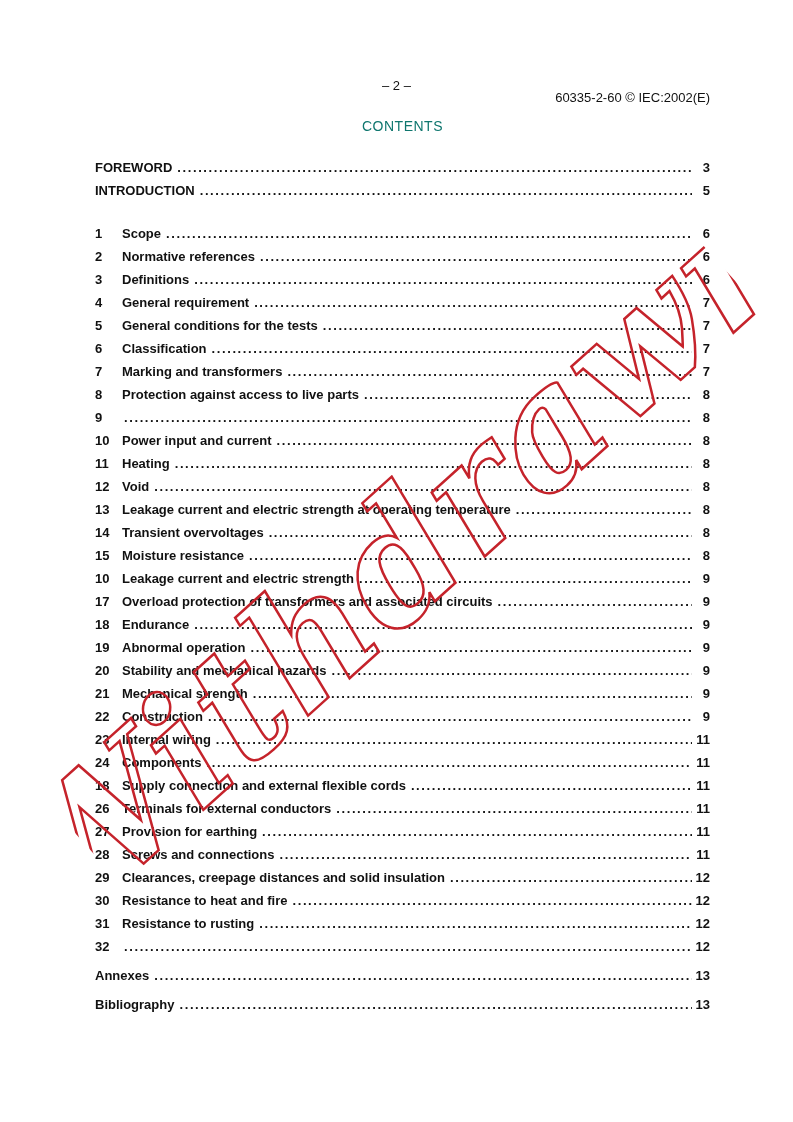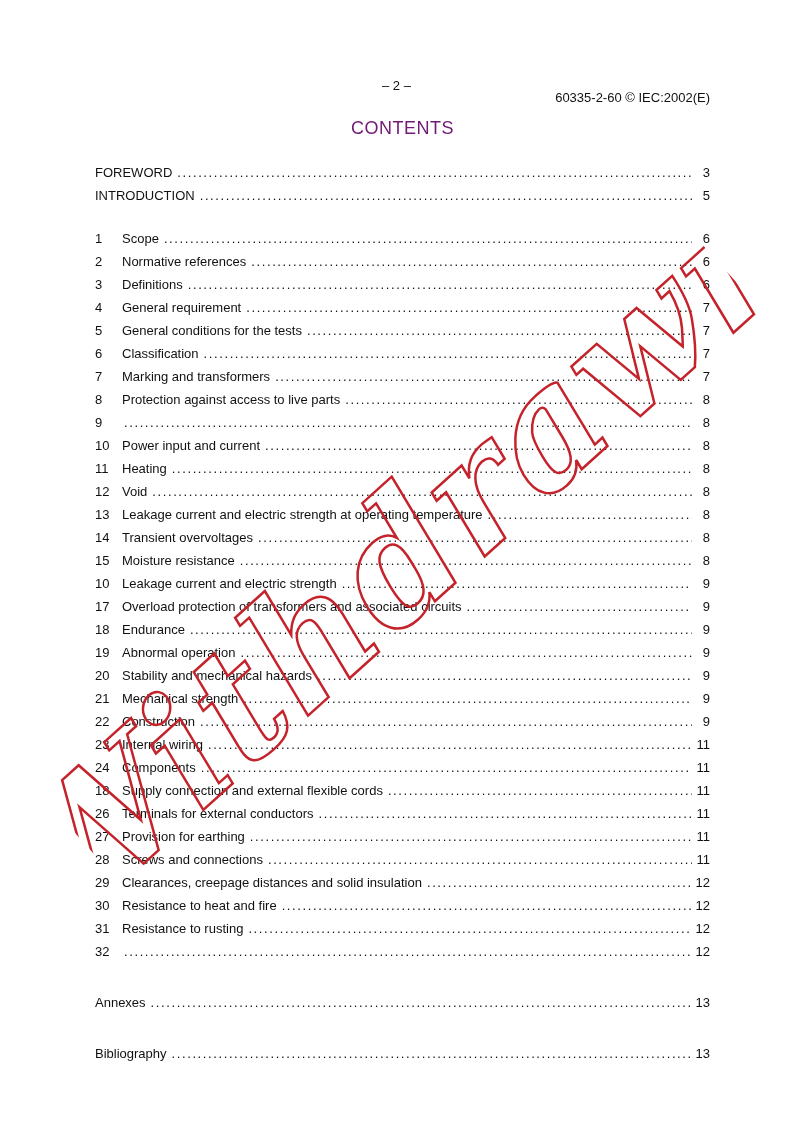--- a/index.html
+++ b/index.html
@@ -30,36 +30,37 @@
     right: 83px;
     top: 12px;
   }
   .content {
     position: relative;
     padding: 118px 83px 0 95px;
     z-index: 1;
   }
   .doc-title {
     margin: 0 0 22px 0;
-    font-size: 18px;
+    font-size: 14px;
     font-weight: normal;
     text-align: center;
     letter-spacing: 0.5px;
-    color: #701a75;
+    color: #0f766e;
   }
   .toc-section { margin: 0; }
   .toc-numbered { margin-top: 20px; }
   .toc-row {
     display: flex;
     align-items: flex-start;
     line-height: 23px;
     height: 23px;
     white-space: nowrap;
-  }
-  .toc-back-row { margin-top: 28px; }
+    font-weight: bold;
+  }
+  .toc-back-row { margin-top: 6px; }
   .toc-num {
     width: 27px;
     flex: 0 0 27px;
   }
   .toc-title {
     flex: 0 0 auto;
     padding-right: 3px;
   }
   .toc-dots {
     flex: 1 1 auto;

